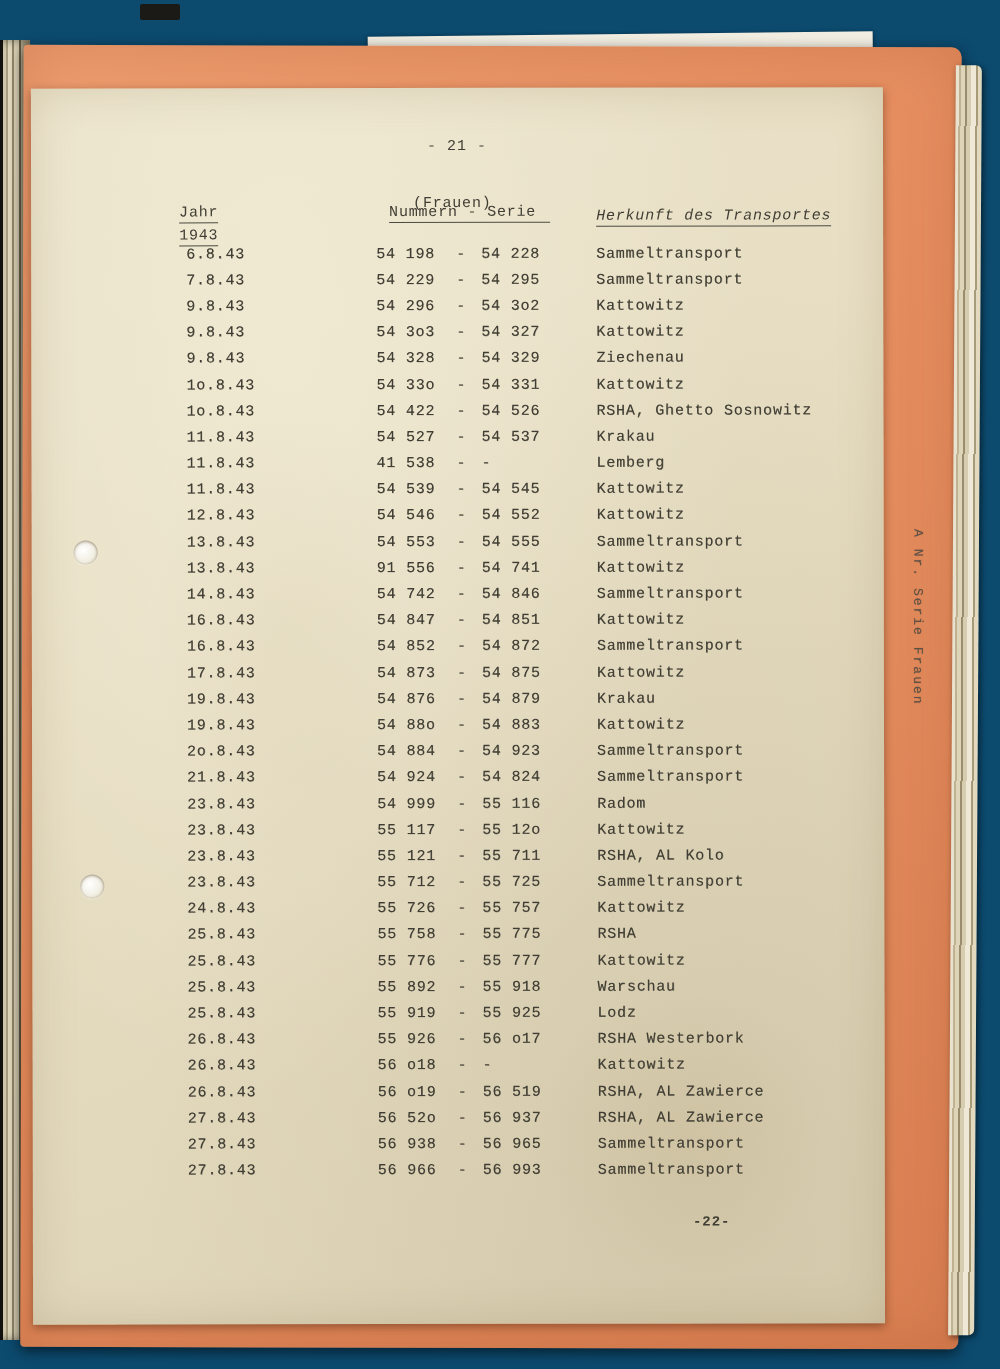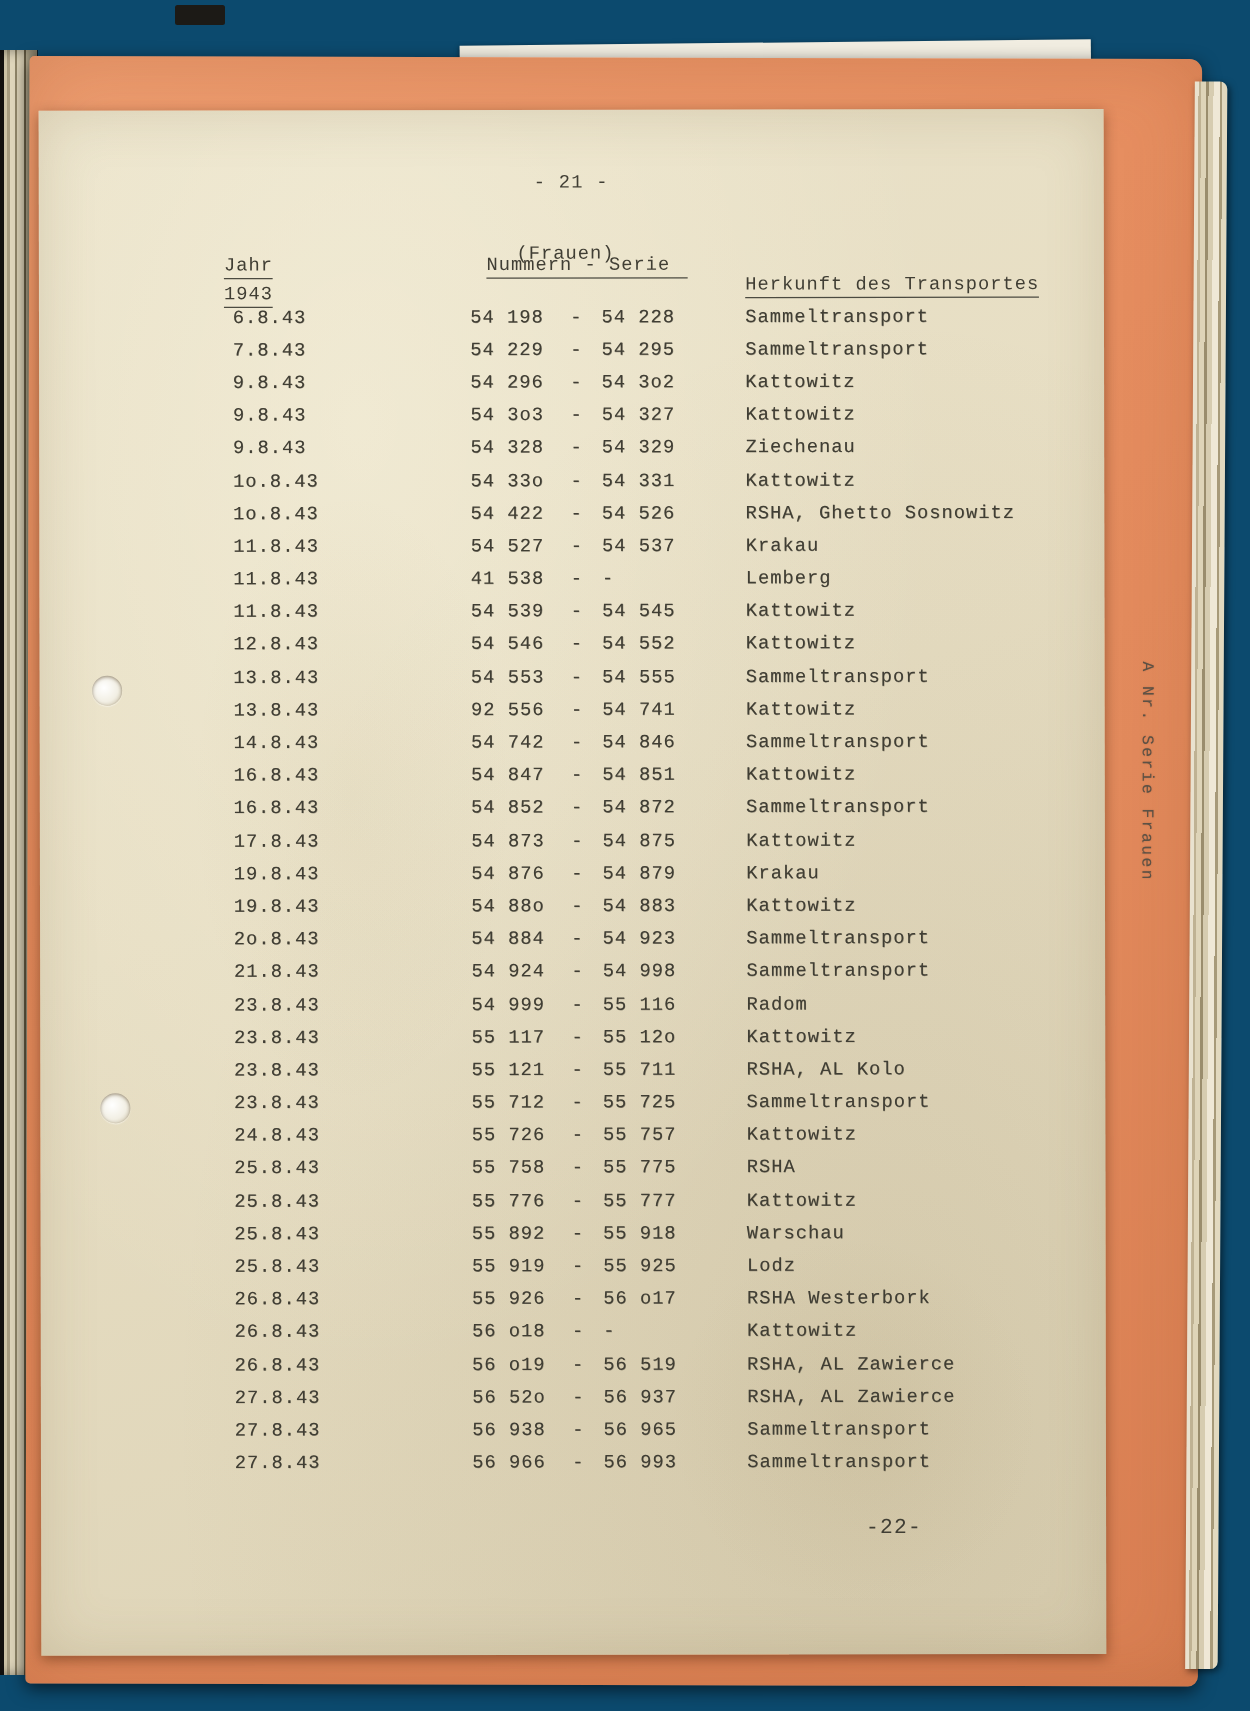--- a/index.html
+++ b/index.html
@@ -80,34 +80,34 @@
   .page-num-top{
     position:absolute;left:0;top:50px;width:100%;text-align:center;
     font-size:15px;letter-spacing:1px;
   }
   .thead{position:absolute;left:0;top:84px;width:100%;height:64px;font-size:15px;letter-spacing:0.8px;}
   .thead .u{border-bottom:1.5px solid #4b4a40;padding-bottom:1px;margin-top:32px;}
   .h-jahr{position:absolute;left:148px;top:0;}
   .h-1943{position:absolute;left:148px;top:23px;text-align:center;}
   .h-nummern{position:absolute;left:358px;top:0;padding-right:14px;}
   .h-frauen{position:absolute;left:382px;top:23px;}
-  .h-herkunft{position:absolute;left:565px;top:16px;}
+  .h-herkunft{position:absolute;left:565px;top:4px;font-style:italic;}
 
   .tbody{position:absolute;left:0;top:153px;width:100%;}
   .row{
     display:grid;grid-template-columns:190px 80px 25px 115px 1fr;
     margin-left:155px;height:26.2px;align-items:center;
     font-size:15px;letter-spacing:0.8px;
     text-shadow:0.3px 0.3px 0.4px rgba(55,52,40,0.45);
   }
   .row span{white-space:pre;}
 
   .page-num-bottom{
     position:absolute;left:660px;top:1126px;
-    font-size:17px;letter-spacing:1px;font-weight:normal;
+    font-size:14px;letter-spacing:1px;font-weight:bold;
   }
 
   
   .side-label{
     position:absolute;left:888px;top:482px;height:240px;
     writing-mode:vertical-rl;
     font-size:13px;letter-spacing:2px;color:#5c5145;
     text-shadow:0 0 1px rgba(70,55,40,0.4);
   }
 
@@ -223,21 +223,21 @@
           </div>
           <div class="row">
             <span class="c-date">13.8.43</span>
             <span class="c-from">54 553</span>
             <span class="c-sep">-</span>
             <span class="c-to">54 555</span>
             <span class="c-origin">Sammeltransport</span>
           </div>
           <div class="row">
             <span class="c-date">13.8.43</span>
-            <span class="c-from">92 556</span>
+            <span class="c-from">91 556</span>
             <span class="c-sep">-</span>
             <span class="c-to">54 741</span>
             <span class="c-origin">Kattowitz</span>
           </div>
           <div class="row">
             <span class="c-date">14.8.43</span>
             <span class="c-from">54 742</span>
             <span class="c-sep">-</span>
             <span class="c-to">54 846</span>
             <span class="c-origin">Sammeltransport</span>
@@ -281,21 +281,21 @@
             <span class="c-date">2o.8.43</span>
             <span class="c-from">54 884</span>
             <span class="c-sep">-</span>
             <span class="c-to">54 923</span>
             <span class="c-origin">Sammeltransport</span>
           </div>
           <div class="row">
             <span class="c-date">21.8.43</span>
             <span class="c-from">54 924</span>
             <span class="c-sep">-</span>
-            <span class="c-to">54 998</span>
+            <span class="c-to">54 824</span>
             <span class="c-origin">Sammeltransport</span>
           </div>
           <div class="row">
             <span class="c-date">23.8.43</span>
             <span class="c-from">54 999</span>
             <span class="c-sep">-</span>
             <span class="c-to">55 116</span>
             <span class="c-origin">Radom</span>
           </div>
           <div class="row">

